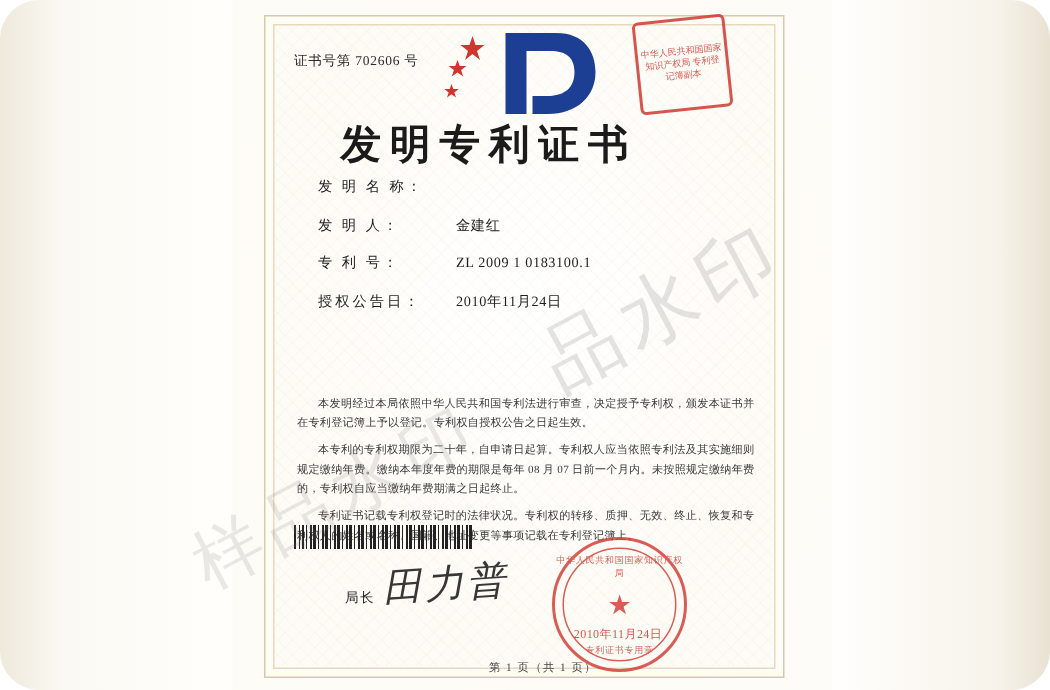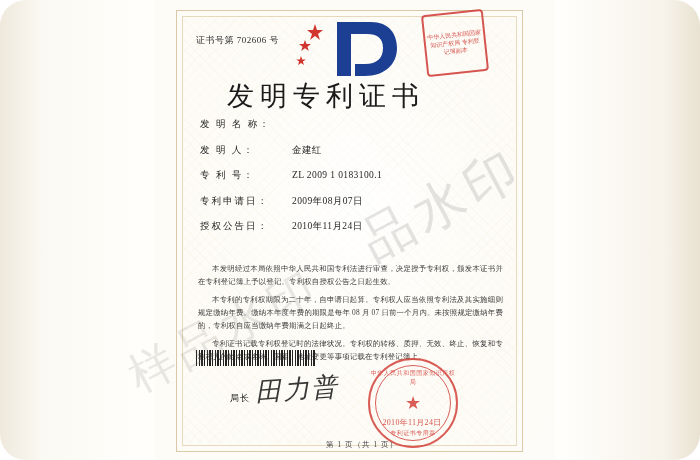--- a/index.html
+++ b/index.html
@@ -92,21 +92,21 @@
     box-sizing: border-box;
   }
   .seal-top span { display:block; }
   
   .title {
     position: absolute;
     left: 0; top: 78px;
     width: 652px;
     text-align: center;
     font-size: 27px;
-    font-weight: normal;
+    font-weight: bold;
     letter-spacing: 6px;
     color: #1b1b1b;
     font-family: "Liberation Serif", serif;
   }
   
   .fields {
     position: absolute;
     left: 200px; top: 118px;
     width: 300px;
   }
@@ -116,20 +116,21 @@
     font-size: 9.5px;
     color: #1f1f1f;
     margin-bottom: 12.5px;
     letter-spacing: 0.6px;
   }
   .field-label {
     width: 92px;
     flex: none;
     letter-spacing: 2px;
     white-space: nowrap;
+    margin-left: 12px;
   }
   .field-value {
     flex: 1;
     white-space: nowrap;
     letter-spacing: 0.4px;
   }
   
   .body-text {
     position: absolute;
     left: 198px; top: 263px;
@@ -292,24 +293,20 @@
     </div>
     <div class="field-row">
       <div class="field-label">发 明 人：</div>
       <div class="field-value">金建红</div>
     </div>
     <div class="field-row">
       <div class="field-label">专 利 号：</div>
       <div class="field-value">ZL 2009 1 0183100.1</div>
     </div>
     <div class="field-row">
-      <div class="field-label">专利申请日：</div>
-      <div class="field-value">2009年08月07日</div>
-    </div>
-    <div class="field-row">
       <div class="field-label">授权公告日：</div>
       <div class="field-value">2010年11月24日</div>
     </div>
   </div>
 
   <div class="body-text">
     <p>本发明经过本局依照中华人民共和国专利法进行审查，决定授予专利权，颁发本证书并在专利登记簿上予以登记。专利权自授权公告之日起生效。</p>
     <p>本专利的专利权期限为二十年，自申请日起算。专利权人应当依照专利法及其实施细则规定缴纳年费。缴纳本年度年费的期限是每年 08 月 07 日前一个月内。未按照规定缴纳年费的，专利权自应当缴纳年费期满之日起终止。</p>
     <p>专利证书记载专利权登记时的法律状况。专利权的转移、质押、无效、终止、恢复和专利权人的姓名或名称、国籍、地址变更等事项记载在专利登记簿上。</p>
   </div>

